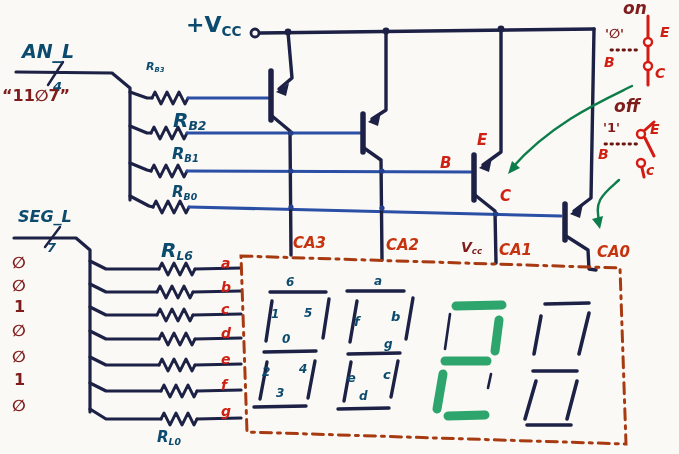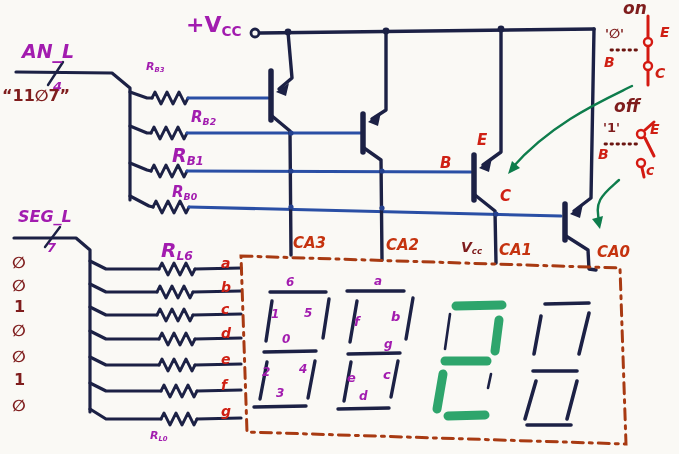--- a/index.html
+++ b/index.html
@@ -1,21 +1,21 @@
 <!DOCTYPE html>
 <html><head>
 <meta charset="utf-8">
 <style>
   html,body{margin:0;padding:0;background:#e8e8e4;}
   #canvas{position:relative;width:679px;height:454px;background:#faf9f5;overflow:hidden;
           font-family:"DejaVu Sans",sans-serif;}
   svg{position:absolute;left:0;top:0;}
   .lbl{position:absolute;line-height:1;white-space:nowrap;font-family:"DejaVu Sans",sans-serif;}
   .hand{font-weight:bold;font-style:italic;}
-  .ink{color:#a21caf;text-align:center;}
+  .ink{color:#0c4a6e;text-align:center;}
   .red{color:#cf2014;}
   .boxred{color:#c5330f;}
   .grn{color:#7f1d1d;}
   .sub{font-size:0.62em;font-weight:bold;vertical-align:-0.28em;}
 </style>
 </head>
 <body>
 
 <div id="canvas">
 
@@ -182,37 +182,37 @@
   </g>
 </svg>
 
   <span class="lbl ink hand" style="left:22px;top:42px;font-size:19px">AN_L</span>
   <span class="lbl ink hand" style="left:53px;top:80px;font-size:13px">4</span>
   <span class="lbl grn" style="left:2px;top:88px;font-size:16px;font-weight:bold">“11∅7”</span>
 
   <span class="lbl ink" style="left:186px;top:14px;font-size:22px;font-weight:bold"><span>+V</span><sub class="sub">CC</sub></span>
 
   <span class="lbl ink hand" style="left:146px;top:61px;font-size:11px"><span>R</span><sub class="sub">B3</sub></span>
-  <span class="lbl ink hand" style="left:191px;top:110px;font-size:15px"><span>R</span><sub class="sub">B2</sub></span>
-  <span class="lbl ink hand" style="left:172px;top:146px;font-size:19px"><span>R</span><sub class="sub">B1</sub></span>
+  <span class="lbl ink hand" style="left:173px;top:110px;font-size:20px"><span>R</span><sub class="sub">B2</sub></span>
+  <span class="lbl ink hand" style="left:172px;top:146px;font-size:16px"><span>R</span><sub class="sub">B1</sub></span>
   <span class="lbl ink hand" style="left:172px;top:185px;font-size:15px"><span>R</span><sub class="sub">B0</sub></span>
 
   <span class="lbl ink hand" style="left:18px;top:209px;font-size:16px">SEG_L</span>
   <span class="lbl ink hand" style="left:47px;top:241px;font-size:13px">7</span>
 
   <span class="lbl grn" style="left:12px;top:255px;font-size:16px;font-weight:bold">∅</span>
   <span class="lbl grn" style="left:12px;top:278px;font-size:16px;font-weight:bold">∅</span>
   <span class="lbl grn" style="left:14px;top:299px;font-size:16px;font-weight:bold">1</span>
   <span class="lbl grn" style="left:12px;top:323px;font-size:16px;font-weight:bold">∅</span>
   <span class="lbl grn" style="left:12px;top:349px;font-size:16px;font-weight:bold">∅</span>
   <span class="lbl grn" style="left:14px;top:372px;font-size:16px;font-weight:bold">1</span>
   <span class="lbl grn" style="left:12px;top:398px;font-size:16px;font-weight:bold">∅</span>
 
   <span class="lbl ink hand" style="left:161px;top:240px;font-size:20px"><span>R</span><sub class="sub">L6</sub></span>
-  <span class="lbl ink hand" style="left:150px;top:430px;font-size:11px"><span>R</span><sub class="sub">L0</sub></span>
+  <span class="lbl ink hand" style="left:157px;top:430px;font-size:15px"><span>R</span><sub class="sub">L0</sub></span>
 
   <span class="lbl red hand" style="left:221px;top:256px;font-size:14px">a</span>
   <span class="lbl red hand" style="left:221px;top:280px;font-size:14px">b</span>
   <span class="lbl red hand" style="left:221px;top:302px;font-size:14px">c</span>
   <span class="lbl red hand" style="left:221px;top:326px;font-size:14px">d</span>
   <span class="lbl red hand" style="left:221px;top:352px;font-size:14px">e</span>
   <span class="lbl red hand" style="left:221px;top:378px;font-size:14px">f</span>
   <span class="lbl red hand" style="left:221px;top:404px;font-size:14px">g</span>
 
   <span class="lbl boxred hand" style="left:293px;top:236px;font-size:15px">CA3</span>

